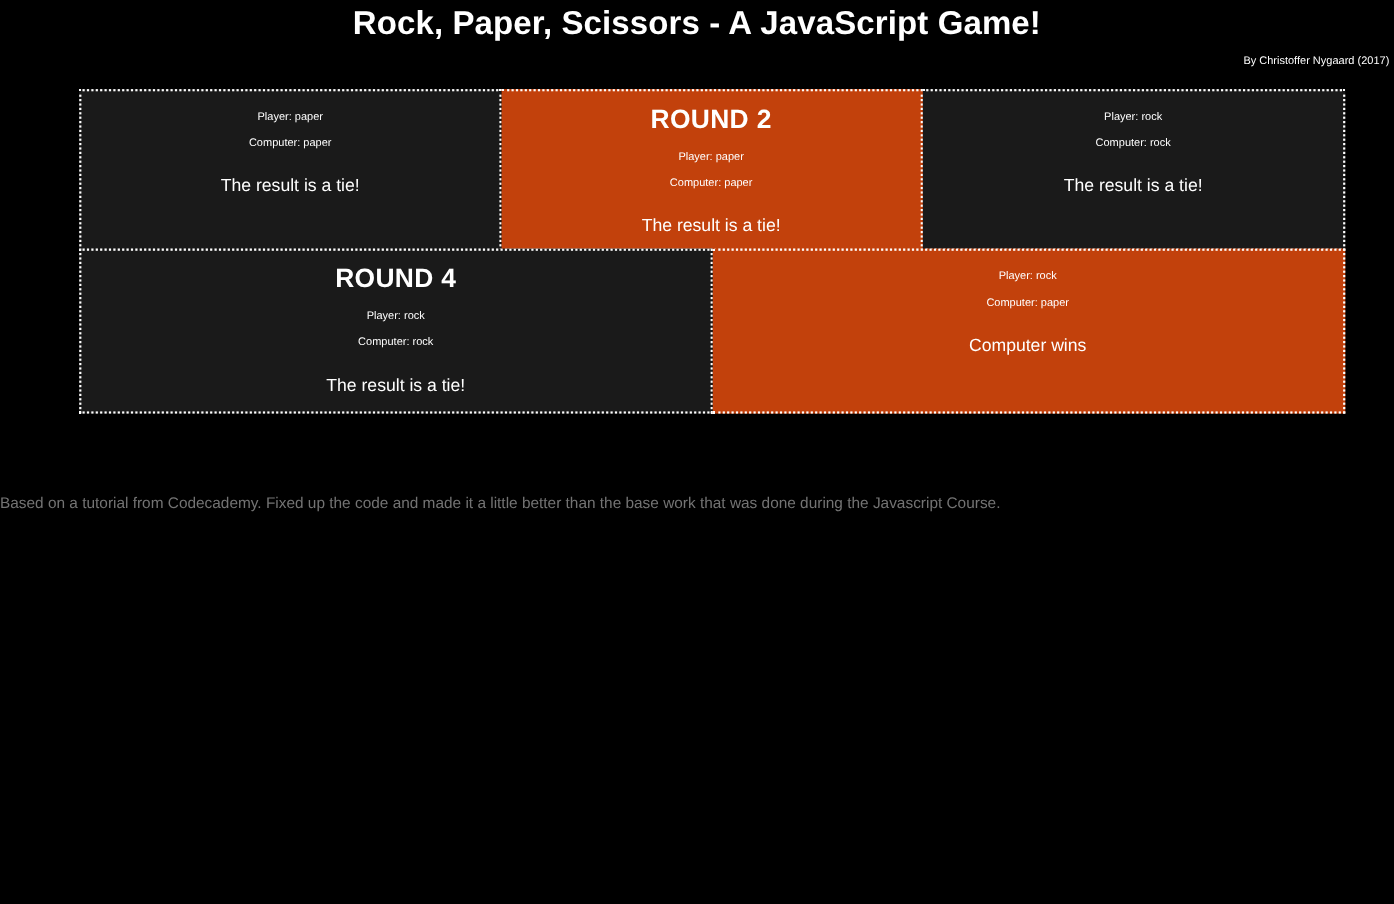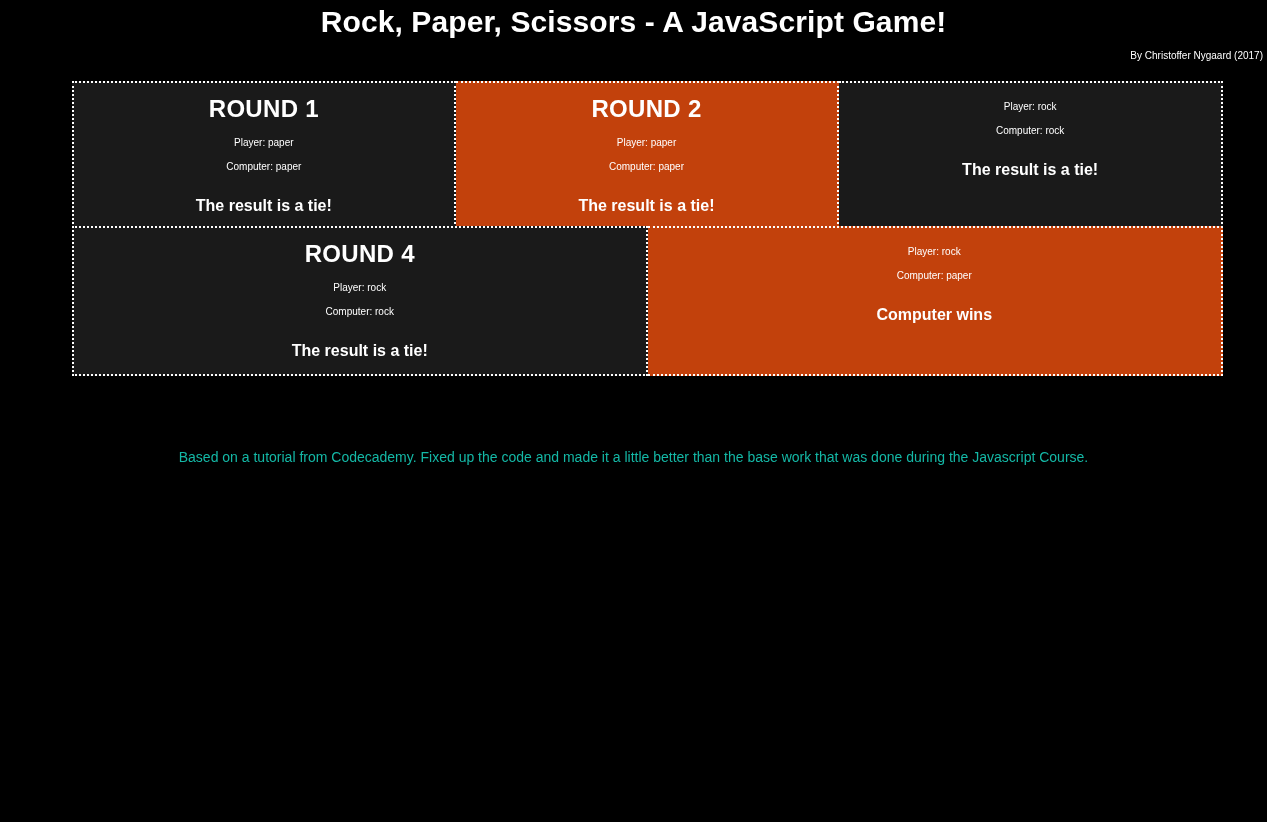--- a/index.html
+++ b/index.html
@@ -96,21 +96,21 @@
   }
 
   .round-line {
     font-size: 10px;
     line-height: 24px;
     margin: 0;
   }
 
   .round-result {
     font-size: 16px;
-    font-weight: bold;
+    font-weight: normal;
     line-height: 20px;
     margin: 17px 0 0 0;
   }
 
   .rematch-wrap {
     position: absolute;
     left: 0;
     top: 399px;
     width: 1267px;
     text-align: center;
@@ -126,42 +126,40 @@
     border-radius: 2px;
     padding: 4px 11px;
     cursor: pointer;
   }
 
   .footer-note {
     position: absolute;
     left: 0;
     top: 447px;
     width: 1267px;
-    text-align: center;
     font-size: 14px;
     line-height: 20px;
-    color: #14b8a6;
+    color: #737373;
     margin: 0;
   }
 </style>
 </head>
 <body>
 
 <div class="page">
 
   <h1 class="page-title">Rock, Paper, Scissors - A JavaScript Game!</h1>
 
   <p class="page-subtitle">By Christoffer Nygaard (2017)</p>
 
   <div class="scoreboard">
 
     <div class="round-row row-1">
 
       <div class="round-card card-dark">
-        <div class="round-heading">ROUND 1</div>
         <div class="round-line">Player: paper</div>
         <div class="round-line">Computer: paper</div>
         <div class="round-result">The result is a tie!</div>
       </div>
 
       <div class="round-card card-light">
         <div class="round-heading">ROUND 2</div>
         <div class="round-line">Player: paper</div>
         <div class="round-line">Computer: paper</div>
         <div class="round-result">The result is a tie!</div>

